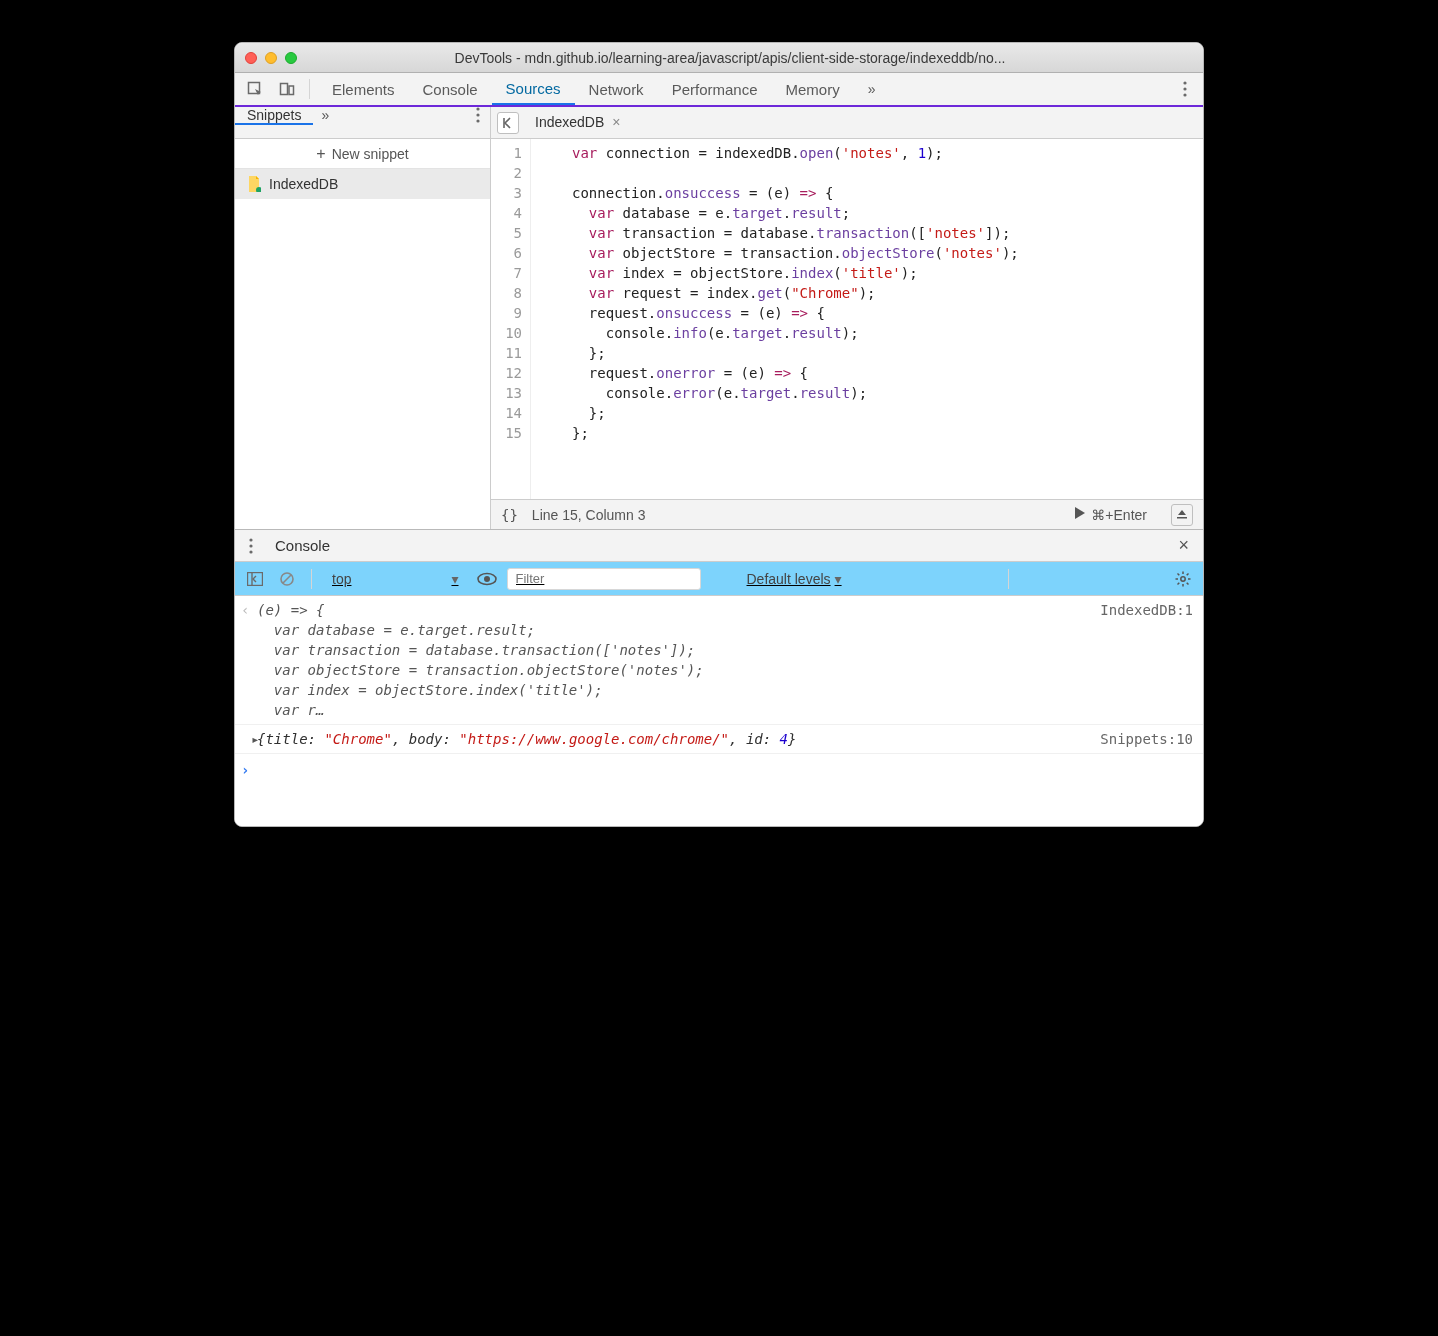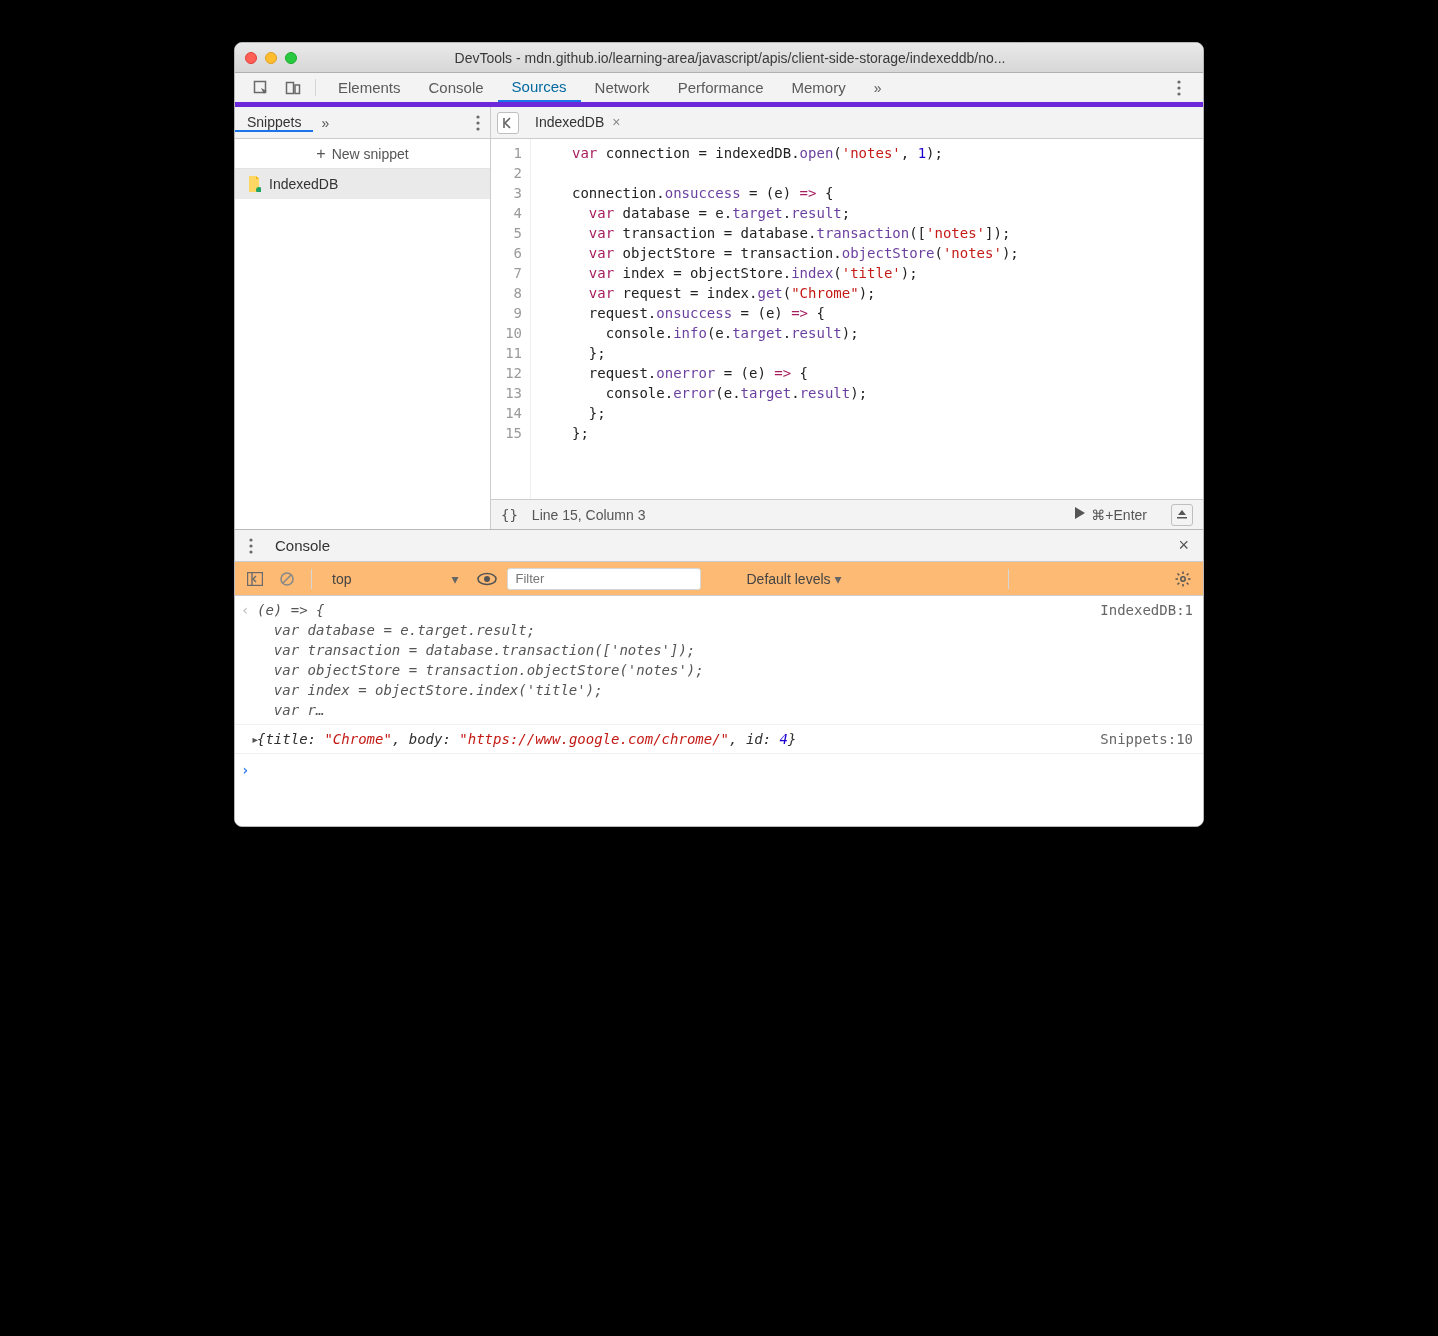--- a/index.html
+++ b/index.html
@@ -32,37 +32,37 @@
   .traffic { display: flex; gap: 8px; margin-right: 10px; }
   .traffic span { width: 12px; height: 12px; border-radius: 50%; display: block; }
   .tl-close { background: #ff5f57; border: 1px solid #e1413a; }
   .tl-min { background: #ffbd2e; border: 1px solid #dfa023; }
   .tl-max { background: #28c940; border: 1px solid #1bac2d; }
   .title { flex: 1; text-align: center; color: #3a3a3a; font-size: 14px; white-space: nowrap; overflow: hidden; text-overflow: ellipsis; padding-right: 40px;}
   
   .tabstrip {
     height: 34px;
     background: #f3f3f3;
-    border-bottom: 5px solid #6d28d9;
+    border-bottom: 2px solid #6d28d9;
     display: flex;
     align-items: stretch;
-    padding: 0 12px;
+    padding: 0 6px;
     gap: 4px;
   }
   .ts-icon { width: 28px; display:flex; align-items:center; justify-content:center; color:#5a5a5a; }
   .ts-sep { width: 1px; background: #d5d5d5; margin: 6px 4px; }
   .tab { padding: 0 14px; display:flex; align-items:center; color:#5a5a5a; font-size: 15px; cursor: default;}
   .tab.active { color:#0369a1; border-bottom: 2px solid #1a73e8; }
   .ts-spacer { flex:1; }
   .ts-more { width: 28px; display:flex; align-items:center; justify-content:center; color:#5a5a5a;}
   .kebab { width: 24px; display:flex; align-items:center; justify-content:center; color:#666; }
   
   .main { display:flex; height: 422px; }
   .sidebar { width: 256px; border-right:1px solid #ccc; display:flex; flex-direction:column; background:#fff;}
-  .side-tabs { height: 32px; border-bottom:1px solid #ccc; background:#f3f3f3; display:flex; align-items:center; }
+  .side-tabs { height: 32px; border-bottom:1px solid #ccc; background:#f3f3f3; display:flex; align-items:flex-start; }
   .side-tab { padding:0 12px; display:flex; align-items:center; color:#333; font-size:14px;}
   .side-tab.active { border-bottom:2px solid #1a73e8; }
   .side-more { display:flex; align-items:center; padding:0 8px; color:#555;}
   .side-kebab { margin-left:auto; display:flex; align-items:center; padding:0 10px; color:#666;}
   .new-snippet { height:30px; display:flex; align-items:center; justify-content:center; gap:6px; color:#555; border-bottom:1px solid #e3e3e3; font-size:14px;}
   .snippet-list { flex:1; }
   .snippet-item { height:30px; display:flex; align-items:center; gap:8px; padding:0 12px; background:#eaeaea; color:#333; font-size:14px;}
   .js-icon { width:14px; height:16px; position:relative; }
   .js-icon svg { width:14px; height:16px; }
   
@@ -83,21 +83,21 @@
   .fn { color:#222; }
   .status { height:30px; border-top:1px solid #ccc; background:#f3f3f3; display:flex; align-items:center; padding:0 10px; gap:14px; color:#555; font-size:14px;}
   .status .spacer { flex:1; }
   .run-hint { display:flex; align-items:flex-start; gap:6px; color:#555;}
   .format-btn { width:22px; height:22px; border:1px solid #bfbfbf; border-radius:3px; display:flex; align-items:center; justify-content:center; margin-left:10px;}
   
   .drawer { border-top:1px solid #b9b9b9; }
   .drawer-tabs { height:32px; background:#f3f3f3; border-bottom:1px solid #ccc; display:flex; align-items:center; padding:0 4px;}
   .drawer-tab { padding:0 12px; height:32px; display:flex; align-items:center; color:#333; font-size:15px;}
   .drawer-close { margin-left:auto; padding:0 10px; color:#555; font-size:18px;}
-  .console-toolbar { height:34px; border-bottom:1px solid #ccc; display:flex; align-items:center; padding:0 8px; gap:8px; background:#fdba74;}
+  .console-toolbar { height:34px; border-bottom:1px solid #ccc; display:flex; align-items:center; padding:0 8px; gap:8px; background:#7dd3fc;text-decoration:underline;}
   .ct-icon { width:24px; height:24px; display:flex; align-items:center; justify-content:center; color:#666;}
   .ct-sep { width:1px; height:20px; background:#d5d5d5; margin:0 4px;}
   .ctx-select { display:flex; align-items:center; gap:100px; color:#444; padding:0 8px;}
   .filter-input { flex:0 0 190px; height:22px; border:1px solid #d7d7d7; border-radius:3px; padding:0 8px; color:#888; font-size:13px; background:#fff;}
   .levels { display:flex; align-items:center; gap:4px; color:#444; padding:0 8px;margin-left:30px;}
   .ct-gear { margin-left:auto; }
   .console-body { height: 230px; font-family: Menlo, Consolas, monospace; font-size:14px; line-height:20px; background:#fff; overflow:auto;}
   .entry { display:flex; padding:4px 10px 4px 6px; border-bottom:1px solid #f0f0f0;}
   .entry .caret { width:16px; color:#888; }
   .entry .msg { flex:1; white-space:pre; color:#565656; font-style:italic;}

